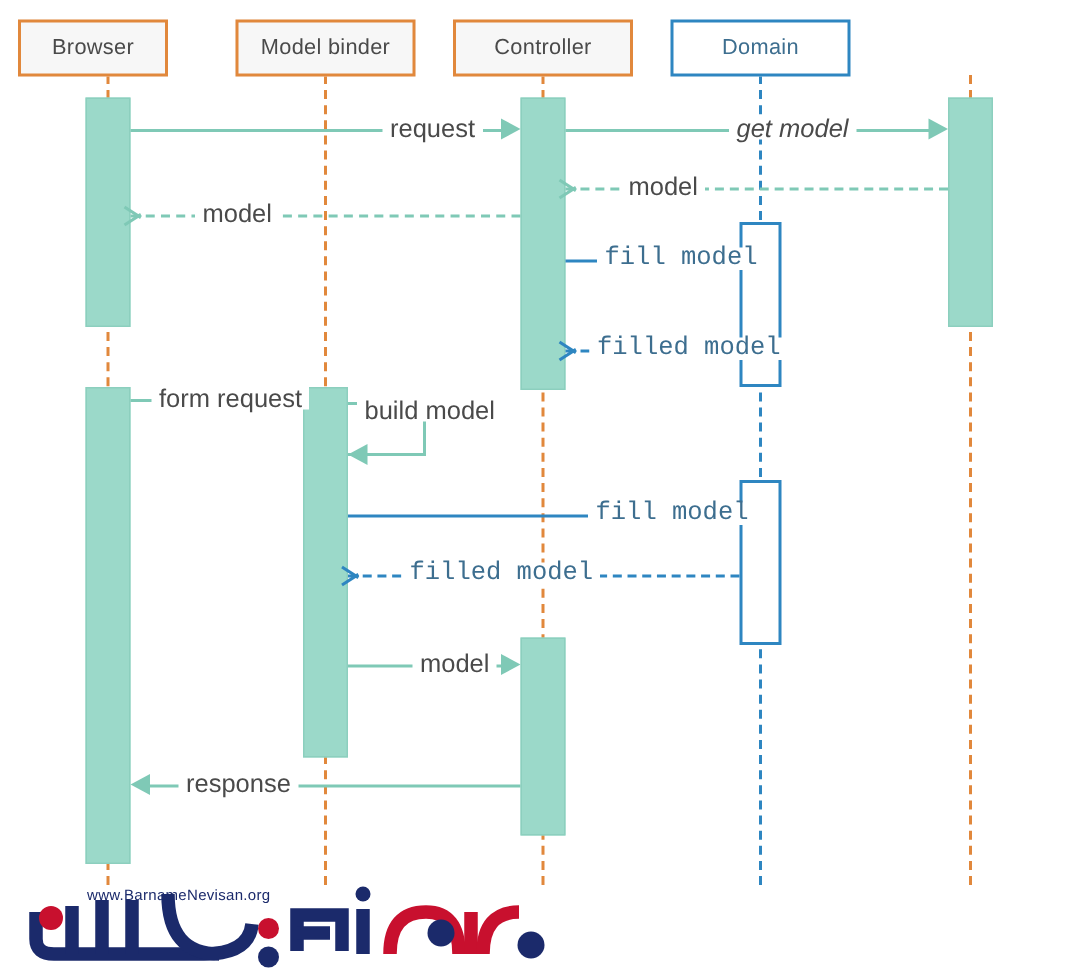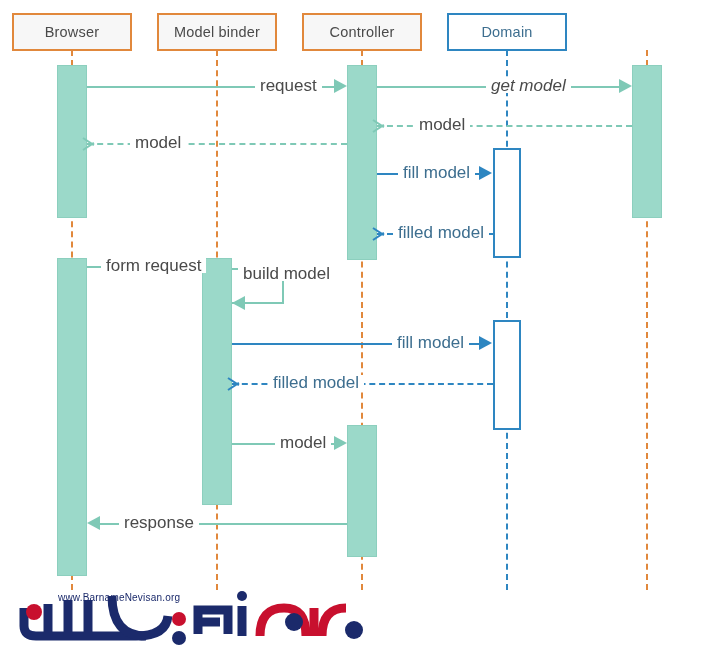--- a/index.html
+++ b/index.html
@@ -118,20 +118,21 @@
     position: absolute;
     font-size: 17px;
     color: #4A4A4A;
     background: #FFFFFF;
     padding: 0 5px;
     white-space: nowrap;
     line-height: 15px;
   }
   .msg-label.blue {
     color: #3D6E8F;
+    font-family: Liberation Mono, monospace;
   }
 
   
   .selfmsg {
     position: absolute;
     box-sizing: border-box;
     border-top: 2px solid #7FC9B6;
     border-right: 2px solid #7FC9B6;
     border-bottom: 2px solid #7FC9B6;
   }
@@ -157,21 +158,21 @@
 <body>
 
 <div id="canvas">
 
   <div class="lifeline" style="left:71px;  top:50px; height:540px;"></div>
   <div class="lifeline" style="left:216px; top:50px; height:540px;"></div>
   <div class="lifeline" style="left:361px; top:50px; height:540px;"></div>
   <div class="lifeline blue" style="left:506px; top:50px; height:540px;"></div>
   <div class="lifeline" style="left:646px; top:50px; height:540px;"></div>
 
-  <div class="lifeline-head" style="left:12px; top:13px; width:120px;">
+  <div class="lifeline-head" style="left:12px; top:13px; width:100px;">
     <span>Browser</span>
   </div>
   <div class="lifeline-head" style="left:302px; top:13px; width:120px;">
     <span>Controller</span>
   </div>
   <div class="lifeline-head" style="left:157px; top:13px; width:120px;">
     <span>Model binder</span>
   </div>
   <div class="lifeline-head blue" style="left:447px; top:13px; width:120px;">
     <span>Domain</span>

